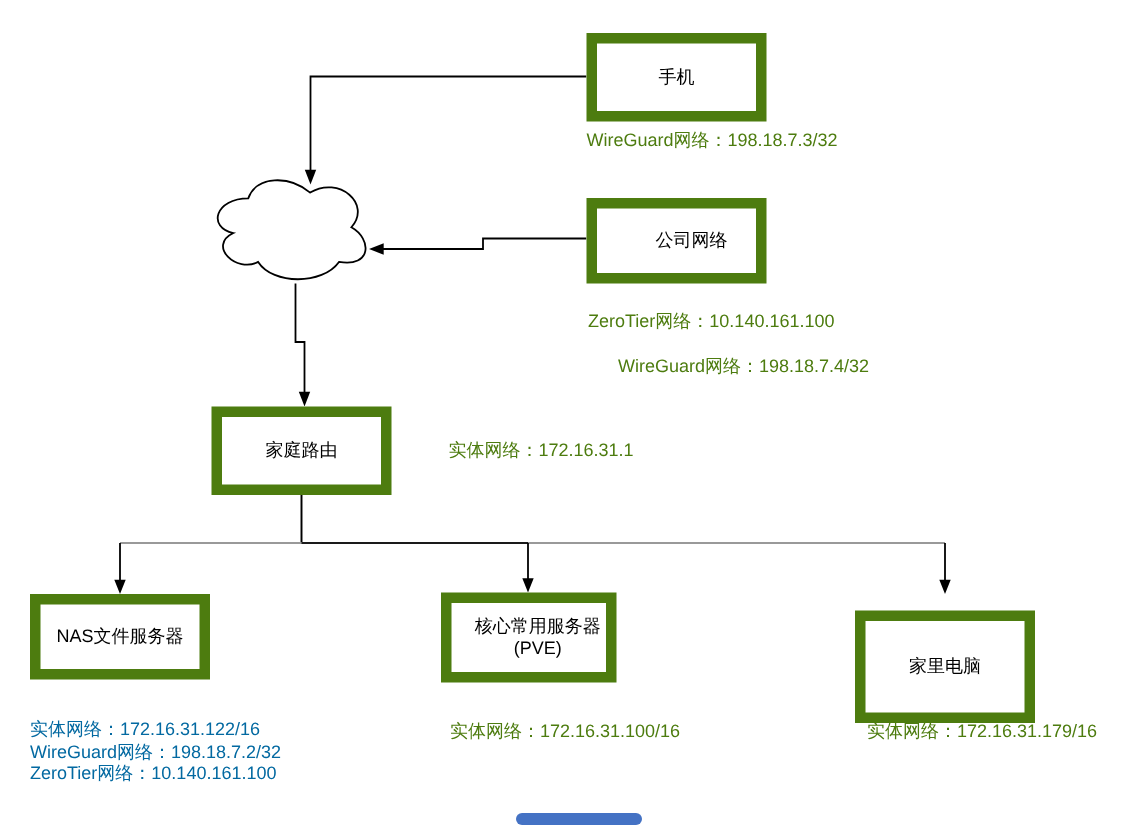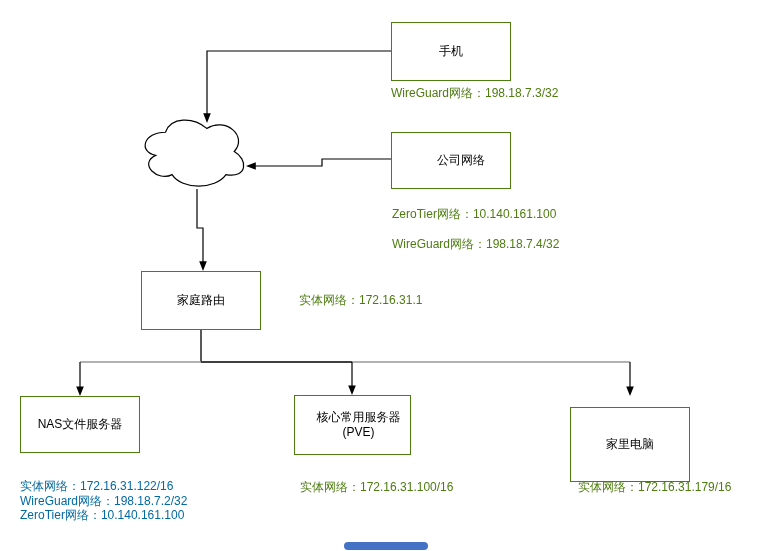--- a/index.html
+++ b/index.html
@@ -2,21 +2,21 @@
 <html><head>
 <meta charset="utf-8">
 <style>
   html,body{margin:0;padding:0;background:#fff;}
   #canvas{
     position:relative;width:761px;height:551px;background:#ffffff;overflow:hidden;
     font-family:"Liberation Sans","DejaVu Sans",sans-serif;color:#000;
   }
   #edges{position:absolute;left:0;top:0;pointer-events:none;}
   .node{
-    position:absolute;background:#ffffff;border:1px solid #4d7c0f;
+    position:absolute;background:#ffffff;border:7px solid #4d7c0f;
     display:flex;flex-direction:column;align-items:center;justify-content:center;
     font-size:12px;line-height:15px;text-align:center;box-sizing:border-box;
   }
   .ann{
     position:absolute;font-size:12px;white-space:nowrap;color:#4d7c0f;
   }
   .ann-block{position:absolute;font-size:12px;line-height:14.7px;white-space:nowrap;color:#0369a1;}
   #bottom-bar{
     position:absolute;left:344px;top:542px;width:84px;height:8px;border-radius:4px;
   }
@@ -82,21 +82,21 @@
   </div>
 
   <div class="node" style="left:570px;top:407px;width:120px;height:75px;">
     <span>家里电脑</span>
   </div>
 
   <div class="ann" style="left:391px;top:85px;">WireGuard网络：198.18.7.3/32</div>
 
   <div class="ann" style="left:392px;top:206px;">ZeroTier网络：10.140.161.100</div>
 
-  <div class="ann" style="left:392px;top:236px;">WireGuard网络：198.18.7.4/32</div>
+  <div class="ann" style="left:412px;top:236px;">WireGuard网络：198.18.7.4/32</div>
 
   <div class="ann" style="left:299px;top:292px;">实体网络：172.16.31.1</div>
 
   <div class="ann-block" style="left:20px;top:479px;">
     <div>实体网络：172.16.31.122/16</div>
     <div>WireGuard网络：198.18.7.2/32</div>
     <div>ZeroTier网络：10.140.161.100</div>
   </div>
 
   <div class="ann" style="left:300px;top:479px;">实体网络：172.16.31.100/16</div>

